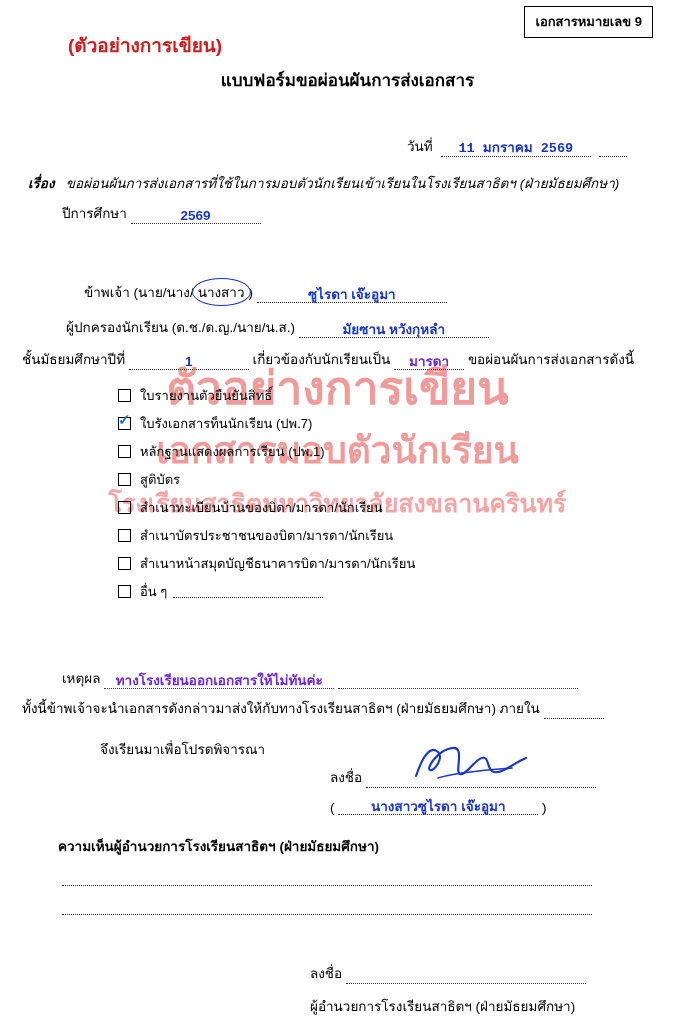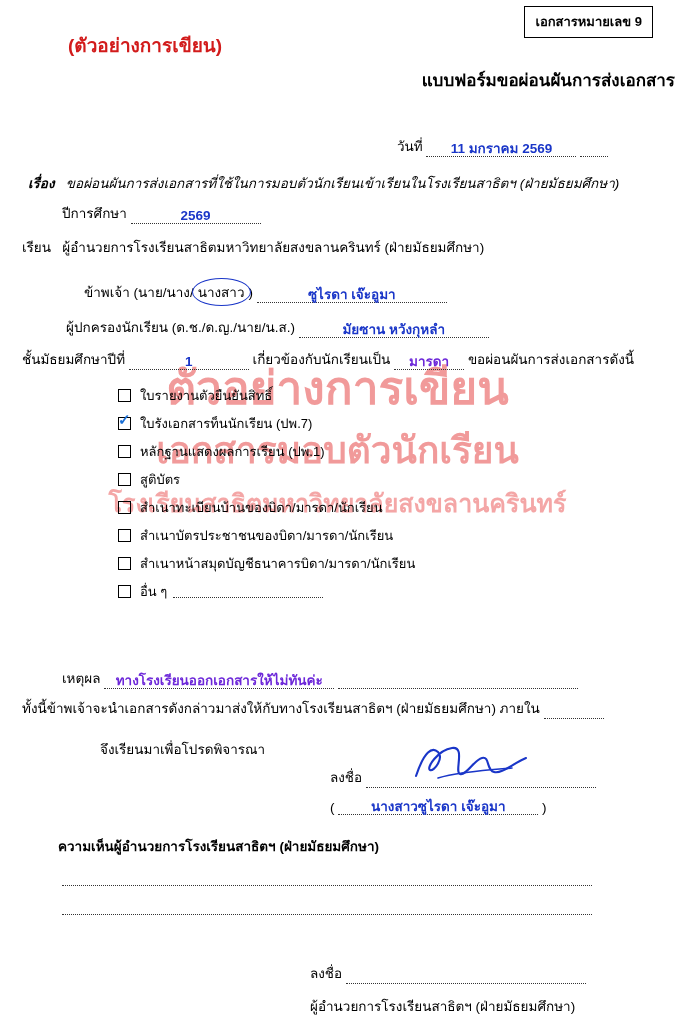--- a/index.html
+++ b/index.html
@@ -80,21 +80,21 @@
     top: 30px;
     color: #d21b1b;
     font-size: 19px;
     font-weight: bold;
   }
   .form-title {
     position: absolute;
     left: 0;
     top: 66px;
     width: 675px;
-    text-align: right;
+    text-align: center;
     font-size: 17px;
     font-weight: bold;
     padding-left: 20px;
     box-sizing: border-box;
   }
 
   
   .row {
     position: absolute;
     font-size: 13.5px;
@@ -118,21 +118,21 @@
   }
   .ul {
     display: inline-block;
     text-align: center;
     border-bottom: 1px dotted #333;
     vertical-align: bottom;
     line-height: 14px;
   }
 
   
-  .date-row { left: 397px; top: 135px; }
+  .date-row { left: 407px; top: 135px; font-family: Liberation Mono, monospace; }
 
   .subject-row  { left: 28px; top: 172px; font-style: italic; }
   .year-row     { left: 62px; top: 202px; }
   .to-row       { left: 22px; top: 236px; }
   .me-row       { left: 58px; top: 281px; margin-left: 26px; }
   .guardian-row { left: 22px; top: 316px; margin-left: 44px; }
   .class-row    { left: 22px; top: 348px; }
 
   
   .circle-sel {
@@ -243,25 +243,20 @@
     <span class="lbl-bold">เรื่อง</span>
     &nbsp;
     <span>ขอผ่อนผันการส่งเอกสารที่ใช้ในการมอบตัวนักเรียนเข้าเรียนในโรงเรียนสาธิตฯ (ฝ่ายมัธยมศึกษา)</span>
   </div>
 
   <div class="row year-row">
     <span>ปีการศึกษา</span>
     <span class="ul blue" style="width:130px">2569</span>
   </div>
 
-  <div class="row to-row">
-    <span>เรียน</span>
-    &nbsp;
-    <span>ผู้อำนวยการโรงเรียนสาธิตมหาวิทยาลัยสงขลานครินทร์ (ฝ่ายมัธยมศึกษา)</span>
-  </div>
 
   <div class="row me-row">
     <span>ข้าพเจ้า</span>
     <span>(นาย/นาง/</span><span class="circle-sel">นางสาว</span><span>)</span>
     <span class="ul blue" style="width:190px">ซูไรดา  เจ๊ะอูมา</span>
   </div>
 
   <div class="row guardian-row">
     <span>ผู้ปกครองนักเรียน</span>
     <span>(ด.ช./ด.ญ./นาย/น.ส.)</span>

